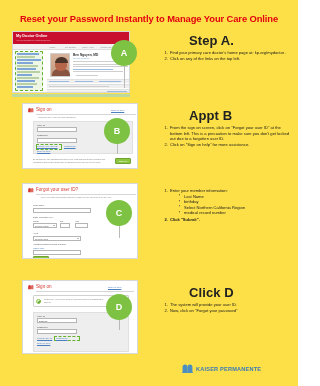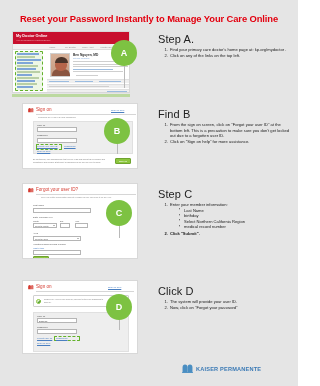--- a/index.html
+++ b/index.html
@@ -6,43 +6,44 @@
   html, body {
     margin: 0; padding: 0;
     width: 298px; height: 386px;
     background: #ffffff;
     font-family: "Liberation Sans", sans-serif;
     overflow: hidden;
   }
   #page {
     position: relative;
     width: 298px; height: 386px;
-    background: #e5e5e5;
+    background: #fde047;
   }
 
   
   .title {
     position: absolute;
     left: 18px; top: 13px; width: 262px;
     text-align: center;
     font-size: 9.4px;
     font-weight: bold;
     color: #e3000f;
     letter-spacing: -0.1px;
     line-height: 11px;
   }
 
   
   .step { position: absolute; left: 158px; width: 136px; }
   .step-head {
-    font-size: 11px;
+    font-size: 13px;
     color: #222;
-    font-weight: normal;
+    font-weight: bold;
     letter-spacing: 0.1px;
     margin-bottom: 2px;
+    margin-left: 31px;
   }
   ol.step-list {
     margin: 0; padding: 0 0 0 11px;
     font-size: 4.1px;
     line-height: 5.6px;
     color: #1a1a1a;
   }
   ol.step-list > li { margin-bottom: 0.6px; padding-left: 1px; }
   ul.sub-list {
     margin: 0; padding: 0 0 0 9px;
@@ -389,29 +390,28 @@
 
   <div class="step" id="stepA" style="top:33px">
     <div class="step-head">Step A.</div>
     <ol class="step-list">
       <li>Find your primary care doctor's home page at:  kp.org/mydoctor .</li>
       <li>Click on any of the links on the top left.</li>
     </ol>
   </div>
 
   <div class="step" id="stepB" style="top:108px">
-    <div class="step-head">Find B</div>
+    <div class="step-head">Appt B</div>
     <ol class="step-list">
       <li>From the sign on screen, click on "Forgot your user ID" at the bottom left. This is a precaution to make sure you don't get locked out due to a forgotten user ID.</li>
       <li>Click on "Sign on help" for more assistance.</li>
     </ol>
   </div>
 
   <div class="step" id="stepC" style="top:188px">
-    <div class="step-head">Step C</div>
     <ol class="step-list">
       <li>
         <span>Enter your member information:</span>
         <ul class="sub-list">
           <li>Last Name</li>
           <li>birthday</li>
           <li>Select  Northern California Region</li>
           <li>medical record number</li>
         </ul>
       </li>

